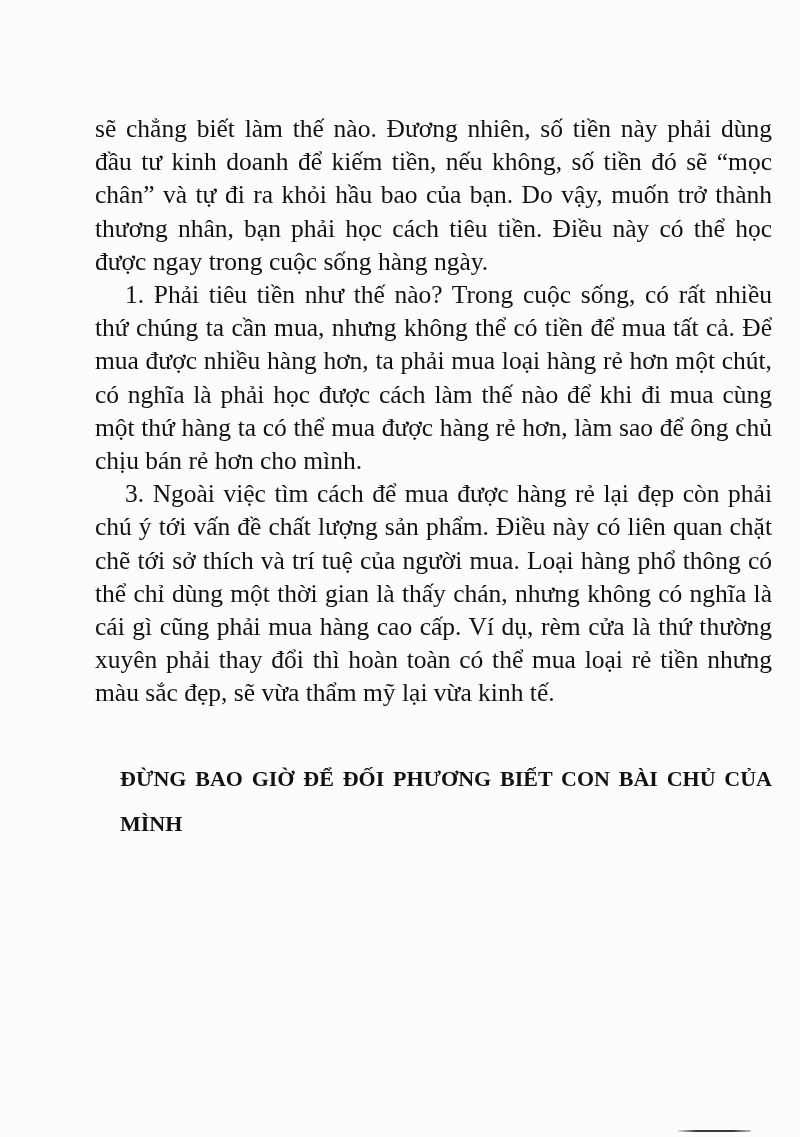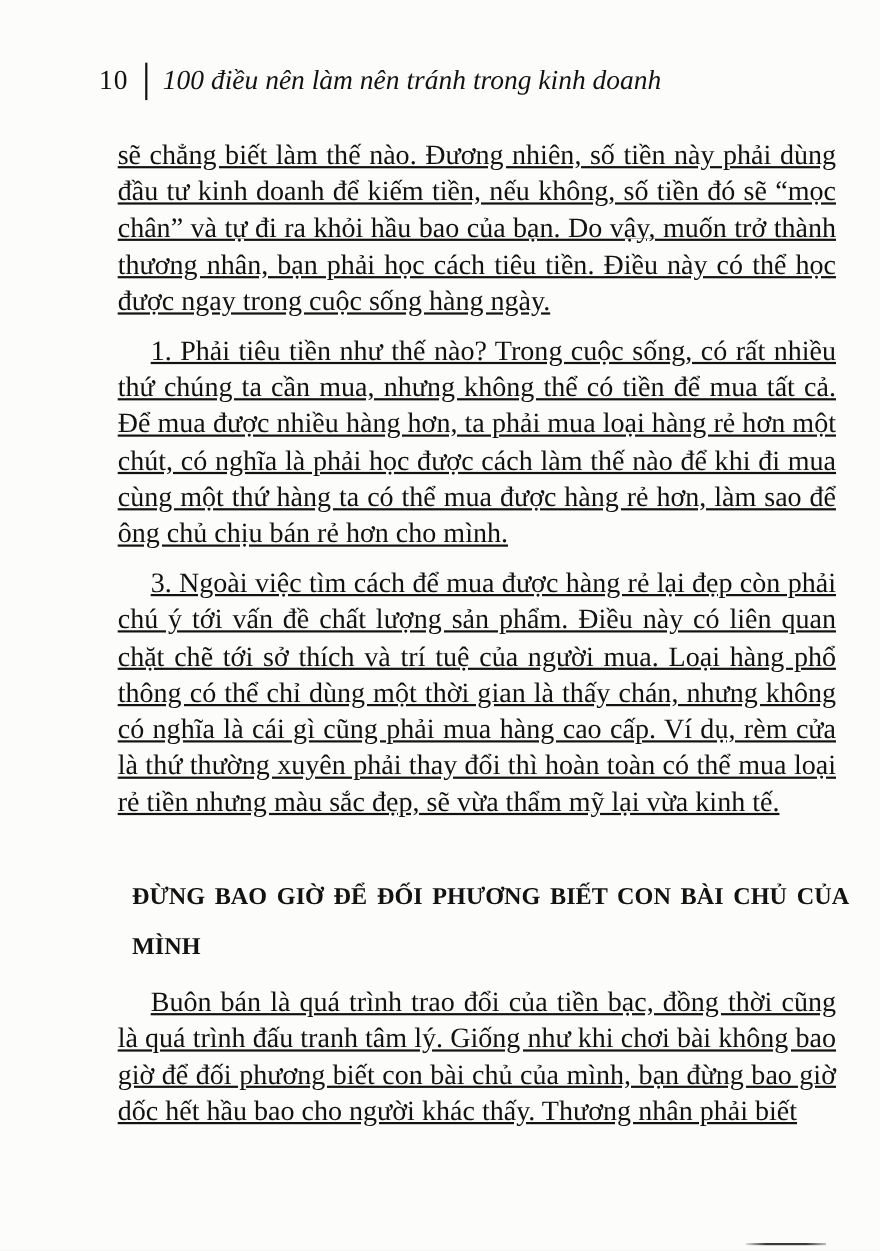--- a/index.html
+++ b/index.html
@@ -44,23 +44,22 @@
   .content{
     position:absolute;
     top:112px;left:95px;
     width:677px;
     font-size:25.5px;
     line-height:33.2px;
     text-align:justify;
     text-rendering:optimizeLegibility;
   }
   .content p{
-    margin:12px;
+    margin:0;
     text-indent:30px;
-    text-decoration:underline;
   }
   .content p.no-indent{text-indent:0;}
   .section-heading{
     font-weight:bold;
     font-size:22px;
     line-height:45px;
     margin:46px 0 6px 0;
     padding-left:25px;
     word-spacing:3px;
     text-align:justify;
@@ -76,31 +75,25 @@
       var(--color-artifact) 25%,
       var(--color-artifact) 75%,
       rgba(58,58,58,.3));
   }
 </style>
 </head>
 <body>
 
 <div class="page">
 
-  <div class="running-header">
-    <span class="page-number">10</span>
-    <span class="header-divider"></span>
-    <span class="book-title">100 điều nên làm nên tránh trong kinh doanh</span>
-  </div>
 
   <div class="content">
     <p class="no-indent">sẽ chẳng biết làm thế nào. Đương nhiên, số tiền này phải dùng đầu tư kinh doanh để kiếm tiền, nếu không, số tiền đó sẽ “mọc chân” và tự đi ra khỏi hầu bao của bạn. Do vậy, muốn trở thành thương nhân, bạn phải học cách tiêu tiền. Điều này có thể học được ngay trong cuộc sống hàng ngày.</p>
     <p>1. Phải tiêu tiền như thế nào? Trong cuộc sống, có rất nhiều thứ chúng ta cần mua, nhưng không thể có tiền để mua tất cả. Để mua được nhiều hàng hơn, ta phải mua loại hàng rẻ hơn một chút, có nghĩa là phải học được cách làm thế nào để khi đi mua cùng một thứ hàng ta có thể mua được hàng rẻ hơn, làm sao để ông chủ chịu bán rẻ hơn cho mình.</p>
     <p>3. Ngoài việc tìm cách để mua được hàng rẻ lại đẹp còn phải chú ý tới vấn đề chất lượng sản phẩm. Điều này có liên quan chặt chẽ tới sở thích và trí tuệ của người mua. Loại hàng phổ thông có thể chỉ dùng một thời gian là thấy chán, nhưng không có nghĩa là cái gì cũng phải mua hàng cao cấp. Ví dụ, rèm cửa là thứ thường xuyên phải thay đổi thì hoàn toàn có thể mua loại rẻ tiền nhưng màu sắc đẹp, sẽ vừa thẩm mỹ lại vừa kinh tế.</p>
 
     <div class="section-heading">ĐỪNG BAO GIỜ ĐỂ ĐỐI PHƯƠNG BIẾT CON BÀI CHỦ CỦA MÌNH</div>
 
-    <p>Buôn bán là quá trình trao đổi của tiền bạc, đồng thời cũng là quá trình đấu tranh tâm lý. Giống như khi chơi bài không bao giờ để đối phương biết con bài chủ của mình, bạn đừng bao giờ dốc hết hầu bao cho người khác thấy. Thương nhân phải biết</p>
   </div>
 
   <div class="scan-artifact"></div>
 
 </div>
 
 </body></html>

